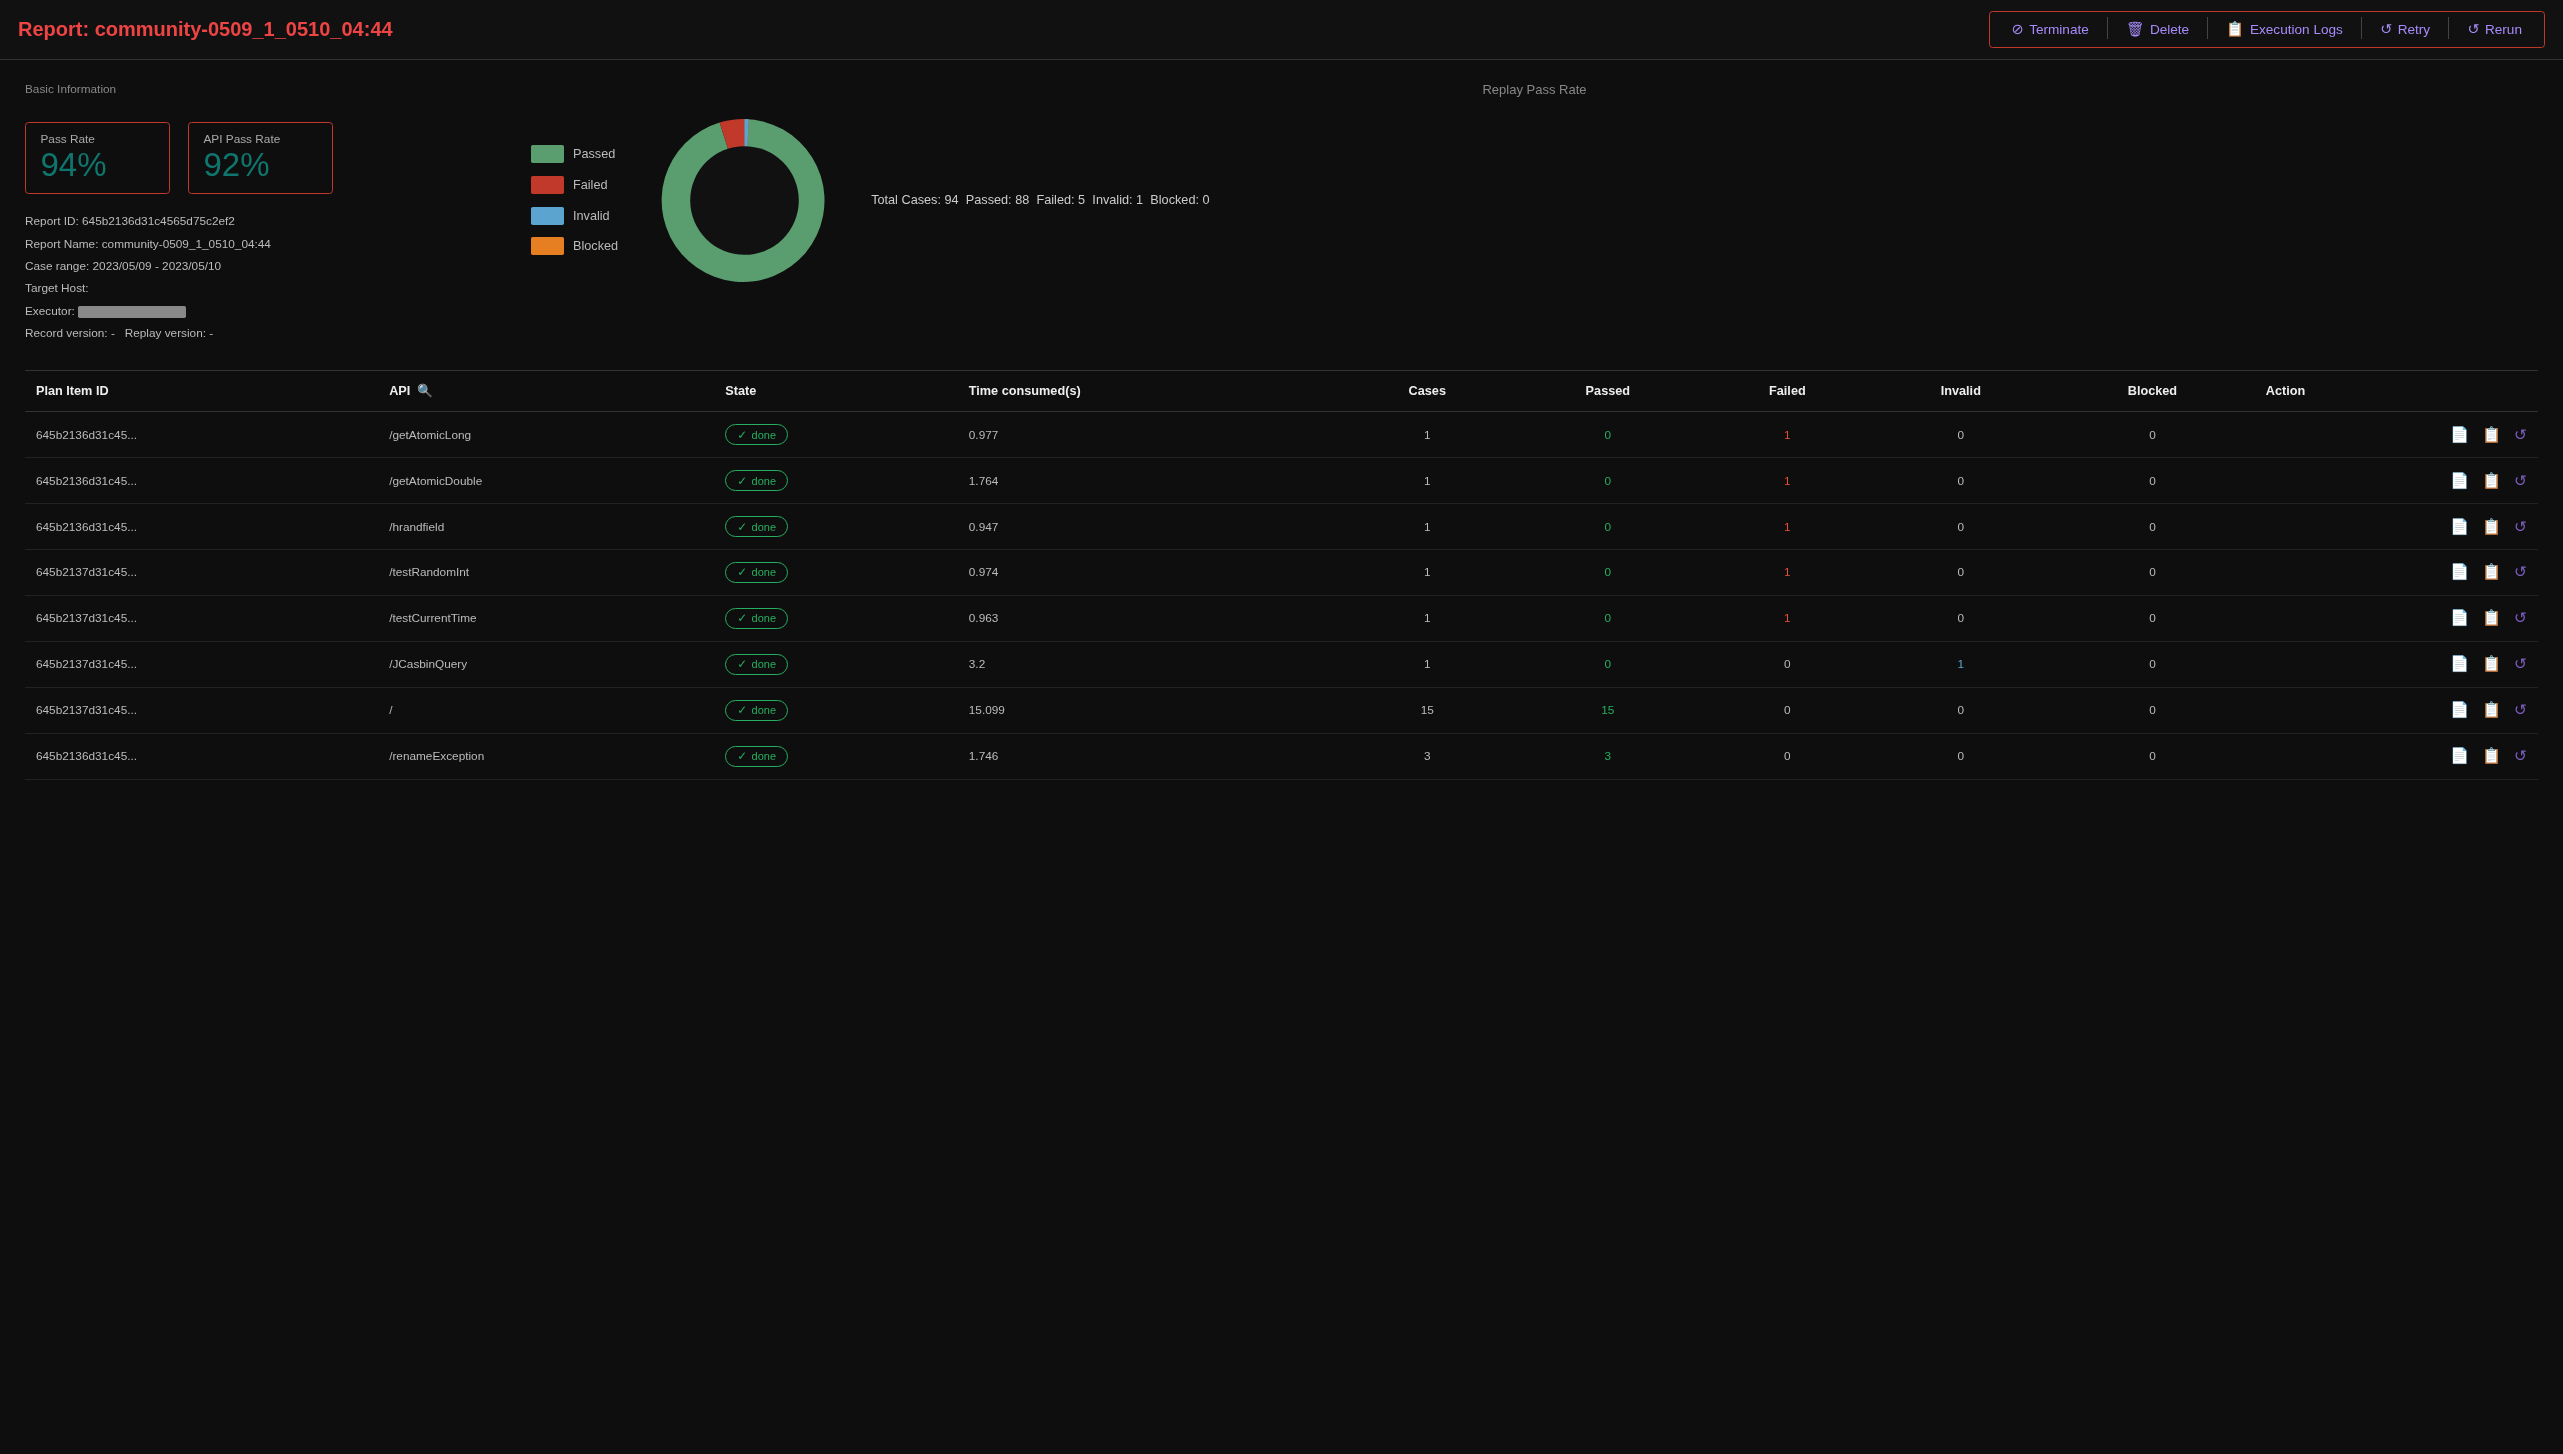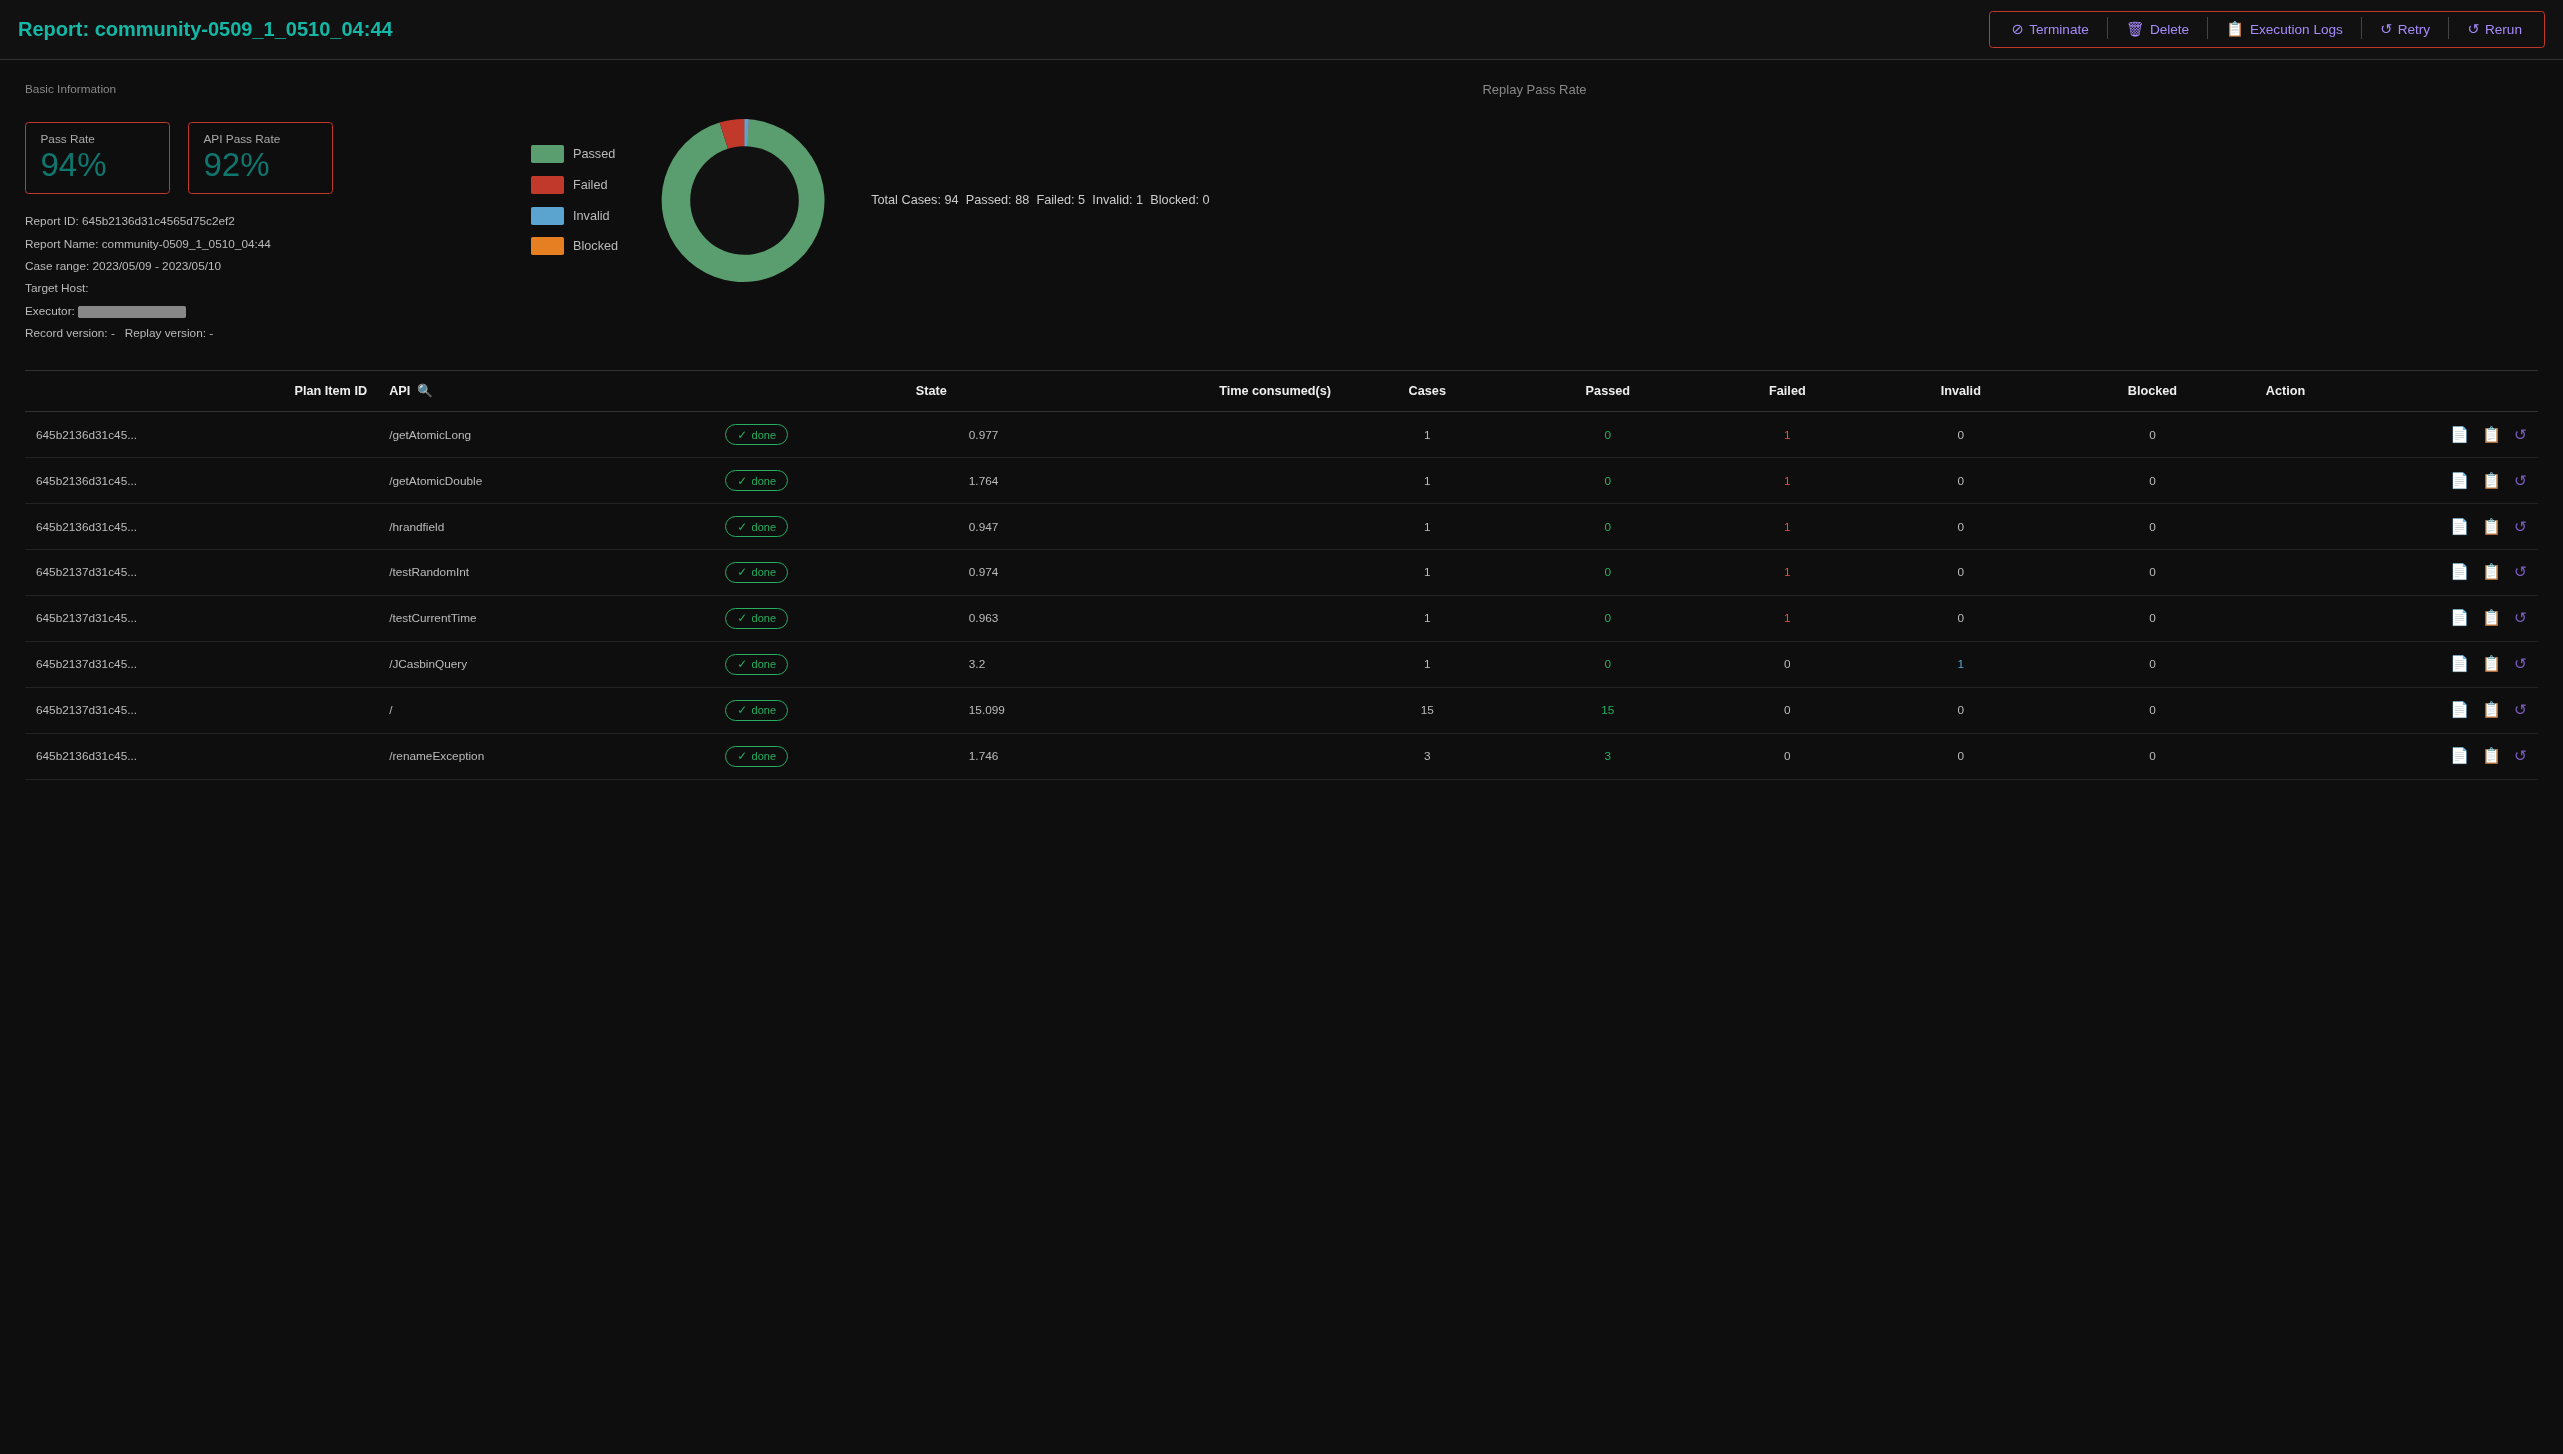--- a/index.html
+++ b/index.html
@@ -14,21 +14,21 @@
     }
     .header {
       display: flex;
       align-items: center;
       justify-content: space-between;
       padding: 11px 18px;
       border-bottom: 0.9px solid #333;
       background: #111;
     }
     .header-title {
-      color: #14b8a6;
+      color: #ef4444;
       font-size: 20px;
       font-weight: 600;
     }
     .header-actions {
       display: flex;
       gap: 7.2px;
       border: 1.8px solid #c0392b;
       padding: 5.4px 11px;
       border-radius: 3.6px;
     }
@@ -154,21 +154,21 @@
       border-collapse: collapse;
     }
     thead tr {
       border-bottom: 0.9px solid #333;
     }
     thead th {
       color: #eee;
       font-weight: 600;
       font-size: 12.7px;
       padding: 12.7px 11px;
-      text-align: right;
+      text-align: left;
     }
     thead th.center { text-align: center; }
     thead th.right { text-align: left; }
     tbody tr {
       border-bottom: 0.9px solid #222;
     }
     tbody td {
       padding: 11.8px 11px;
       font-size: 11.8px;
       color: #bbb;

